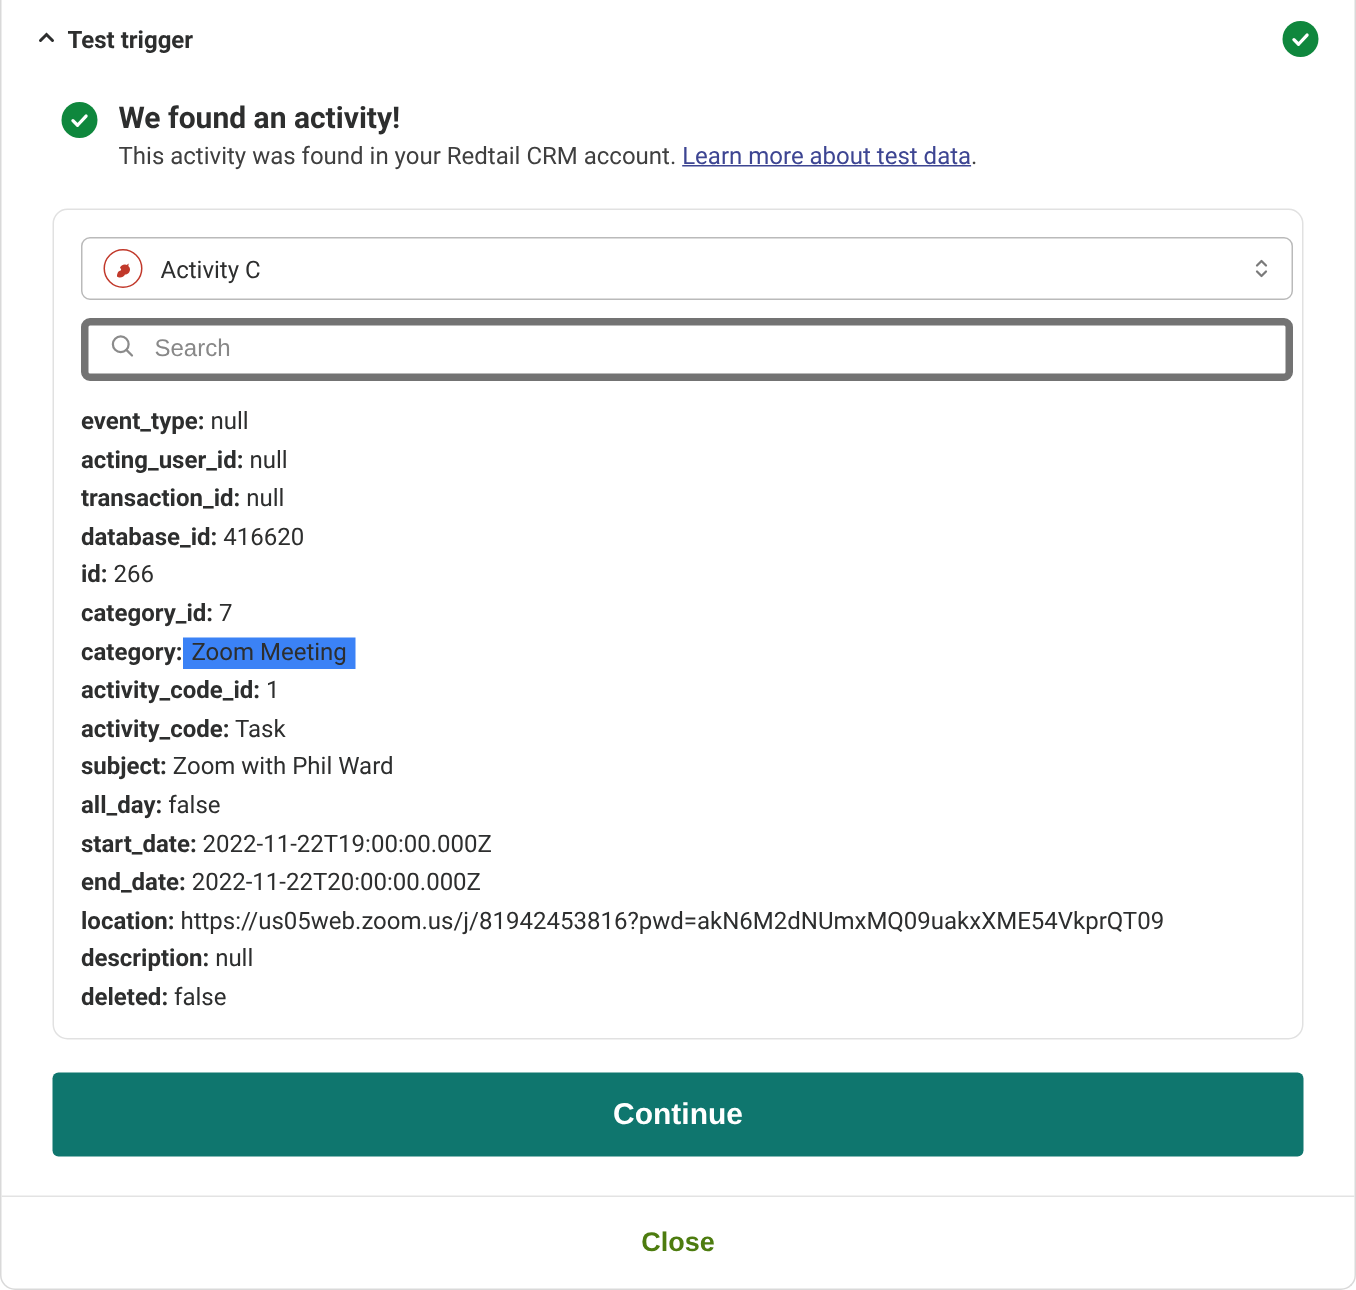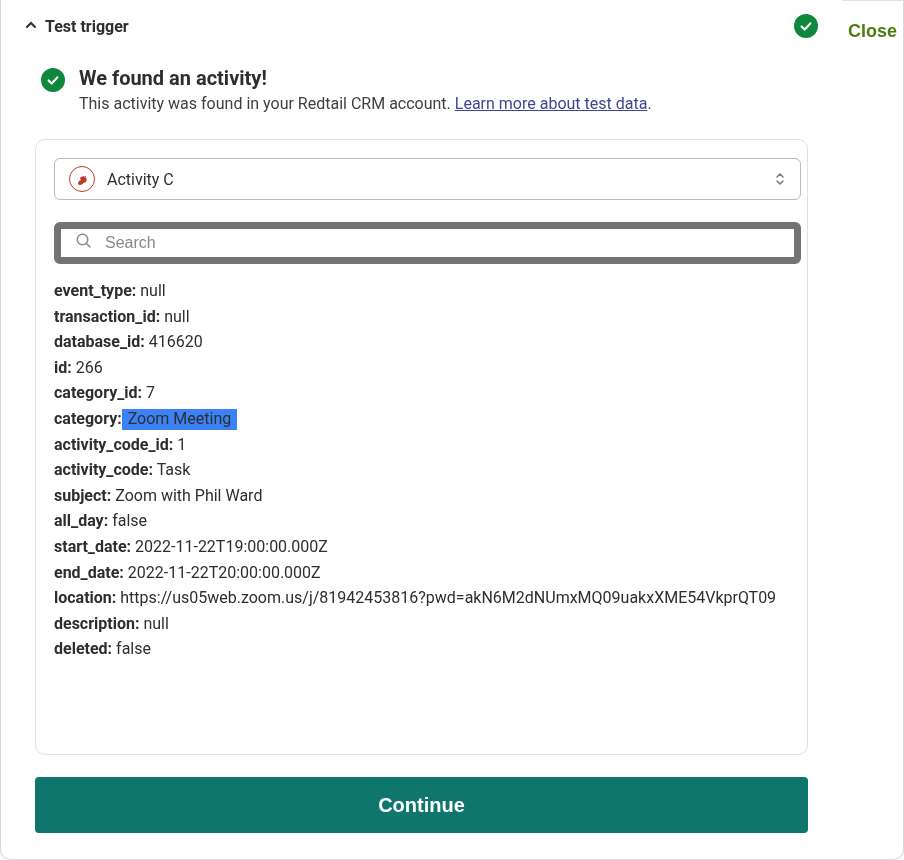--- a/index.html
+++ b/index.html
@@ -9,20 +9,21 @@
     color: #2d2e2e;
     background: #fff;
   }
   .panel {
     width: 904px;
     height: 860px;
     border: 1px solid #d9d9d9;
     border-top: none;
     border-radius: 0 0 10px 10px;
     display: flex;
+    flex-direction: column;
     position: relative;
   }
   .panel-main {
     flex: 1;
     overflow: hidden;
     display: flex;
     flex-direction: column;
   }
   
   .header-row {
@@ -112,22 +113,22 @@
     position: absolute;
     right: 14px;
     top: 50%;
     transform: translateY(-50%);
     width: 12px; height: 16px;
     display:flex; flex-direction:column; justify-content:center;
     color: #7a7a7a;
   }
   .sort-caret svg { display:block; }
   .search-box {
-    margin-top: 22px;
-    border: 7px solid #737373;
+    margin-top: 12px;
+    border: 5px solid #737373;
     border-radius: 6px;
     height: 42px;
     display:flex; align-items:center;
     padding: 0 14px;
   }
   .search-box svg { width: 18px; height: 18px; color:#8b8b8b; }
   .search-box input {
     border: none;
     outline: none;
     font-size: 16px;
@@ -249,20 +250,21 @@
               <circle cx="10" cy="10" r="7"></circle>
               <line x1="20" y1="20" x2="15" y2="15"></line>
             </svg>
         </span>
         <input type="text" placeholder="Search" style="">
       </div>
 
       <div class="fields" id="fields-list">
 
       <div class="field-row"><span class="fk">event_type:</span><span class="fv"> null</span></div>
+          <div class="field-row"><span class="fk">acting_user_id:</span><span class="fv"> null</span></div>
           <div class="field-row"><span class="fk">transaction_id:</span><span class="fv"> null</span></div>
           <div class="field-row"><span class="fk">database_id:</span><span class="fv"> 416620</span></div>
           <div class="field-row"><span class="fk">id:</span><span class="fv"> 266</span></div>
           <div class="field-row"><span class="fk">category_id:</span><span class="fv"> 7</span></div>
           <div class="field-row"><span class="fk">category:</span><span class="fv hl"> Zoom Meeting</span></div>
           <div class="field-row"><span class="fk">activity_code_id:</span><span class="fv"> 1</span></div>
           <div class="field-row"><span class="fk">activity_code:</span><span class="fv"> Task</span></div>
           <div class="field-row"><span class="fk">subject:</span><span class="fv"> Zoom with Phil Ward</span></div>
           <div class="field-row"><span class="fk">all_day:</span><span class="fv"> false</span></div>
           <div class="field-row"><span class="fk">start_date:</span><span class="fv"> 2022-11-22T19:00:00.000Z</span></div>

